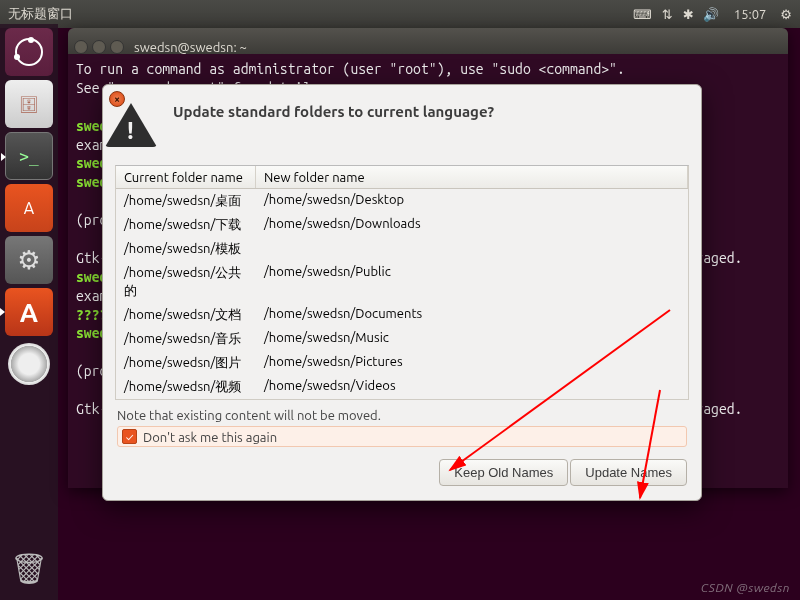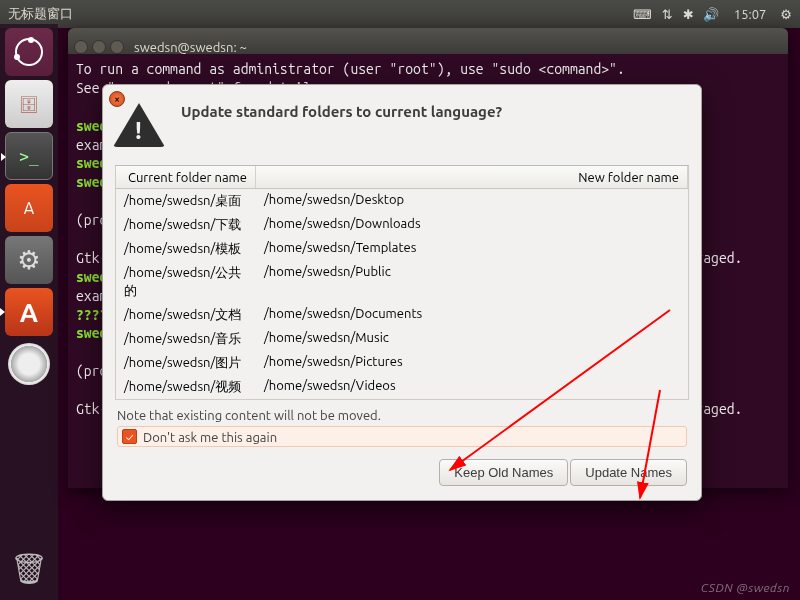--- a/index.html
+++ b/index.html
@@ -35,29 +35,29 @@
   
   .terminal-window { position: absolute; left: 68px; top: 28px; width: 720px; height: 460px; background: #300a24; border-radius: 6px 6px 0 0; box-shadow: 0 4px 16px rgba(0,0,0,0.6); }
   .term-titlebar { height: 26px; background: linear-gradient(#54524d,#3c3b37); border-radius:6px 6px 0 0; display:flex;align-items:flex-end;padding:0 6px;color:#dfdbd2;font-size:13px;}
   .wbtn { width:14px;height:14px;border-radius:50%;background:#5f5b52;margin-right:4px;border:1px solid #333;}
   .term-body { padding: 6px 8px; font-family: "Ubuntu Mono","DejaVu Sans Mono",monospace; font-size: 14px; color:#eee; line-height:1.35; white-space:pre; }
   .prompt{color:#8ae234;font-weight:bold;}
 
   
   .dialog { position:absolute; left:102px; top:84px; width:600px; background:#f2f1f0; border:1px solid #a7a39b; border-radius:6px; box-shadow:0 8px 28px rgba(0,0,0,0.55); }
   .dialog-close { position:absolute; left:6px; top:6px; width:16px;height:16px;border-radius:50%;background:radial-gradient(#f08050,#d84510);border:1px solid #8a3410;display:flex;align-items:center;justify-content:center;color:#3a1405;font-size:10px;font-weight:bold;}
-  .dialog-body { padding: 18px 18px 12px 2px; display:flex; gap:16px;margin-left:8px; }
+  .dialog-body { padding: 18px 18px 12px 2px; display:flex; gap:16px; }
   .warn-icon { width:52px;height:46px;flex:none;position:relative;}
   .warn-triangle { width:0;height:0;border-left:26px solid transparent;border-right:26px solid transparent;border-bottom:44px solid #2e2e2e;position:relative;border-radius:4px;}
   .warn-triangle::after{content:"!";position:absolute;left:-4px;top:14px;color:#f2f1f0;font-size:24px;font-weight:bold;}
   .dialog-text h3 { font-size:15px; color:#3c3c3c; margin-bottom:6px; font-weight:bold;}
   .dialog-text p { font-size:12.5px; color:#555; line-height:1.35; }
   .folder-table { margin: 4px 12px 0 12px; border:1px solid #d0ccc4; border-top:1px solid #bbb; font-size:13px;}
   .ft-head { display:flex; background:linear-gradient(#fafaf8,#ecebe7); border-bottom:1px solid #c9c5bd;}
-  .ft-head > div { padding:4px 8px; border-right:1px solid #d5d1c9;text-align:right;}
+  .ft-head > div { padding:4px 8px; border-right:1px solid #d5d1c9;}
   .ft-row { display:flex; }
   .ft-row > div { padding:3px 8px; }
   .col-cur { width: 140px; }
   .col-new { flex:1; }
   .dialog-foot { padding: 8px 14px 14px 14px; font-size:13px; color:#444;}
   .check-row { display:flex;align-items:center;gap:6px;margin:4px 0 12px 0; background:#fdf0e8;border:1px solid #f2c8b0;border-radius:3px;padding:2px 4px;}
   .checkbox { width:15px;height:15px;background:#e95420;border:1px solid #b84316;border-radius:2px;display:flex;align-items:center;justify-content:center;color:#fff;font-size:11px;}
   .btn-row { display:flex;justify-content:flex-end;gap:2px;}
   .btn { padding:5px 14px;font-size:13px;border:1px solid #b5b0a7;border-radius:4px;background:linear-gradient(#fafaf8,#e7e5e0);color:#3c3c3c;}
 
@@ -158,21 +158,20 @@
         <div class="ft-row">
           <div class="col-cur">/home/swedsn/桌面</div>
           <div class="col-new">/home/swedsn/Desktop</div>
         </div>
         <div class="ft-row">
           <div class="col-cur">/home/swedsn/下载</div>
           <div class="col-new">/home/swedsn/Downloads</div>
         </div>
         <div class="ft-row">
           <div class="col-cur">/home/swedsn/模板</div>
-          <div class="col-new">/home/swedsn/Templates</div>
         </div>
         <div class="ft-row">
           <div class="col-cur">/home/swedsn/公共的</div>
           <div class="col-new">/home/swedsn/Public</div>
         </div>
         <div class="ft-row">
           <div class="col-cur">/home/swedsn/文档</div>
           <div class="col-new">/home/swedsn/Documents</div>
         </div>
         <div class="ft-row">

